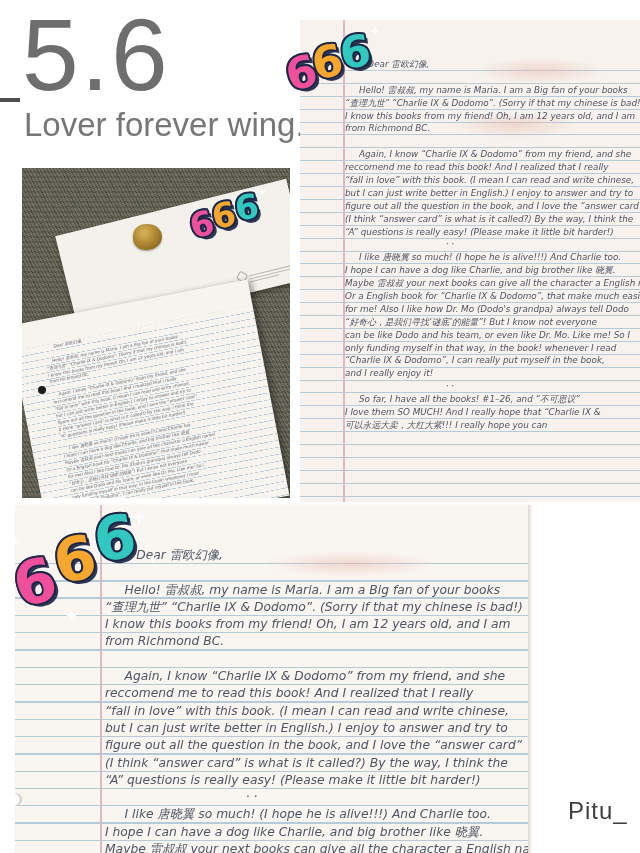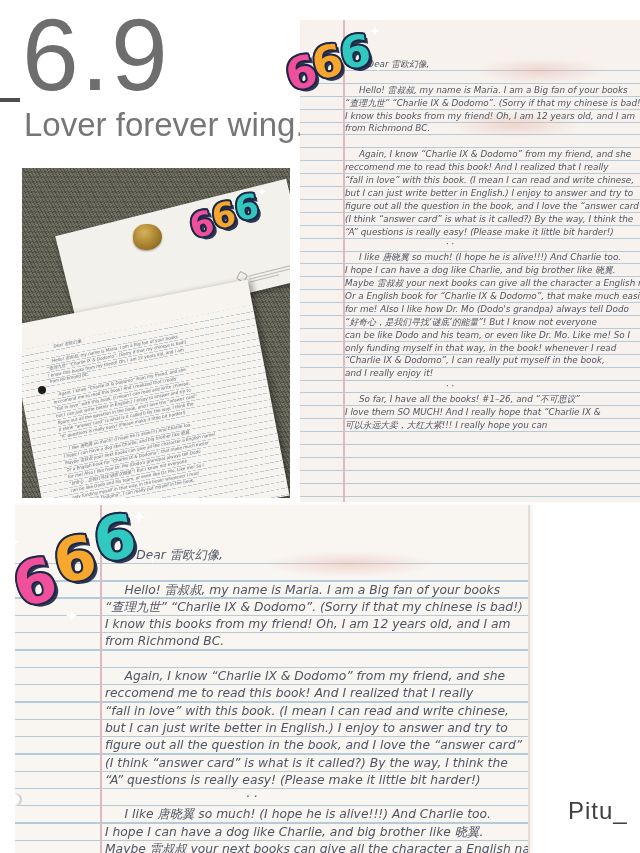--- a/index.html
+++ b/index.html
@@ -99,21 +99,21 @@
   
   .wm-pitu { position:absolute; left:568px; top:797px; font-size:24px; color:#404040;
              letter-spacing:1px; z-index:6; }
 </style>
 </head>
 <body>
 
 <div class="page">
 
   <div class="top-dash"></div>
-  <div class="date-big">6.9</div>
+  <div class="date-big">5.6</div>
   <div class="caption">Lover forever wing.</div>
 
   <div class="photo-carpet">
     <div class="envelope">
       <div class="env-print">
         <div class="recycle-mark"></div>
         <div class="l"></div>
         <div class="l"></div>
         <div class="l" style="width:30px"></div>
       </div>

